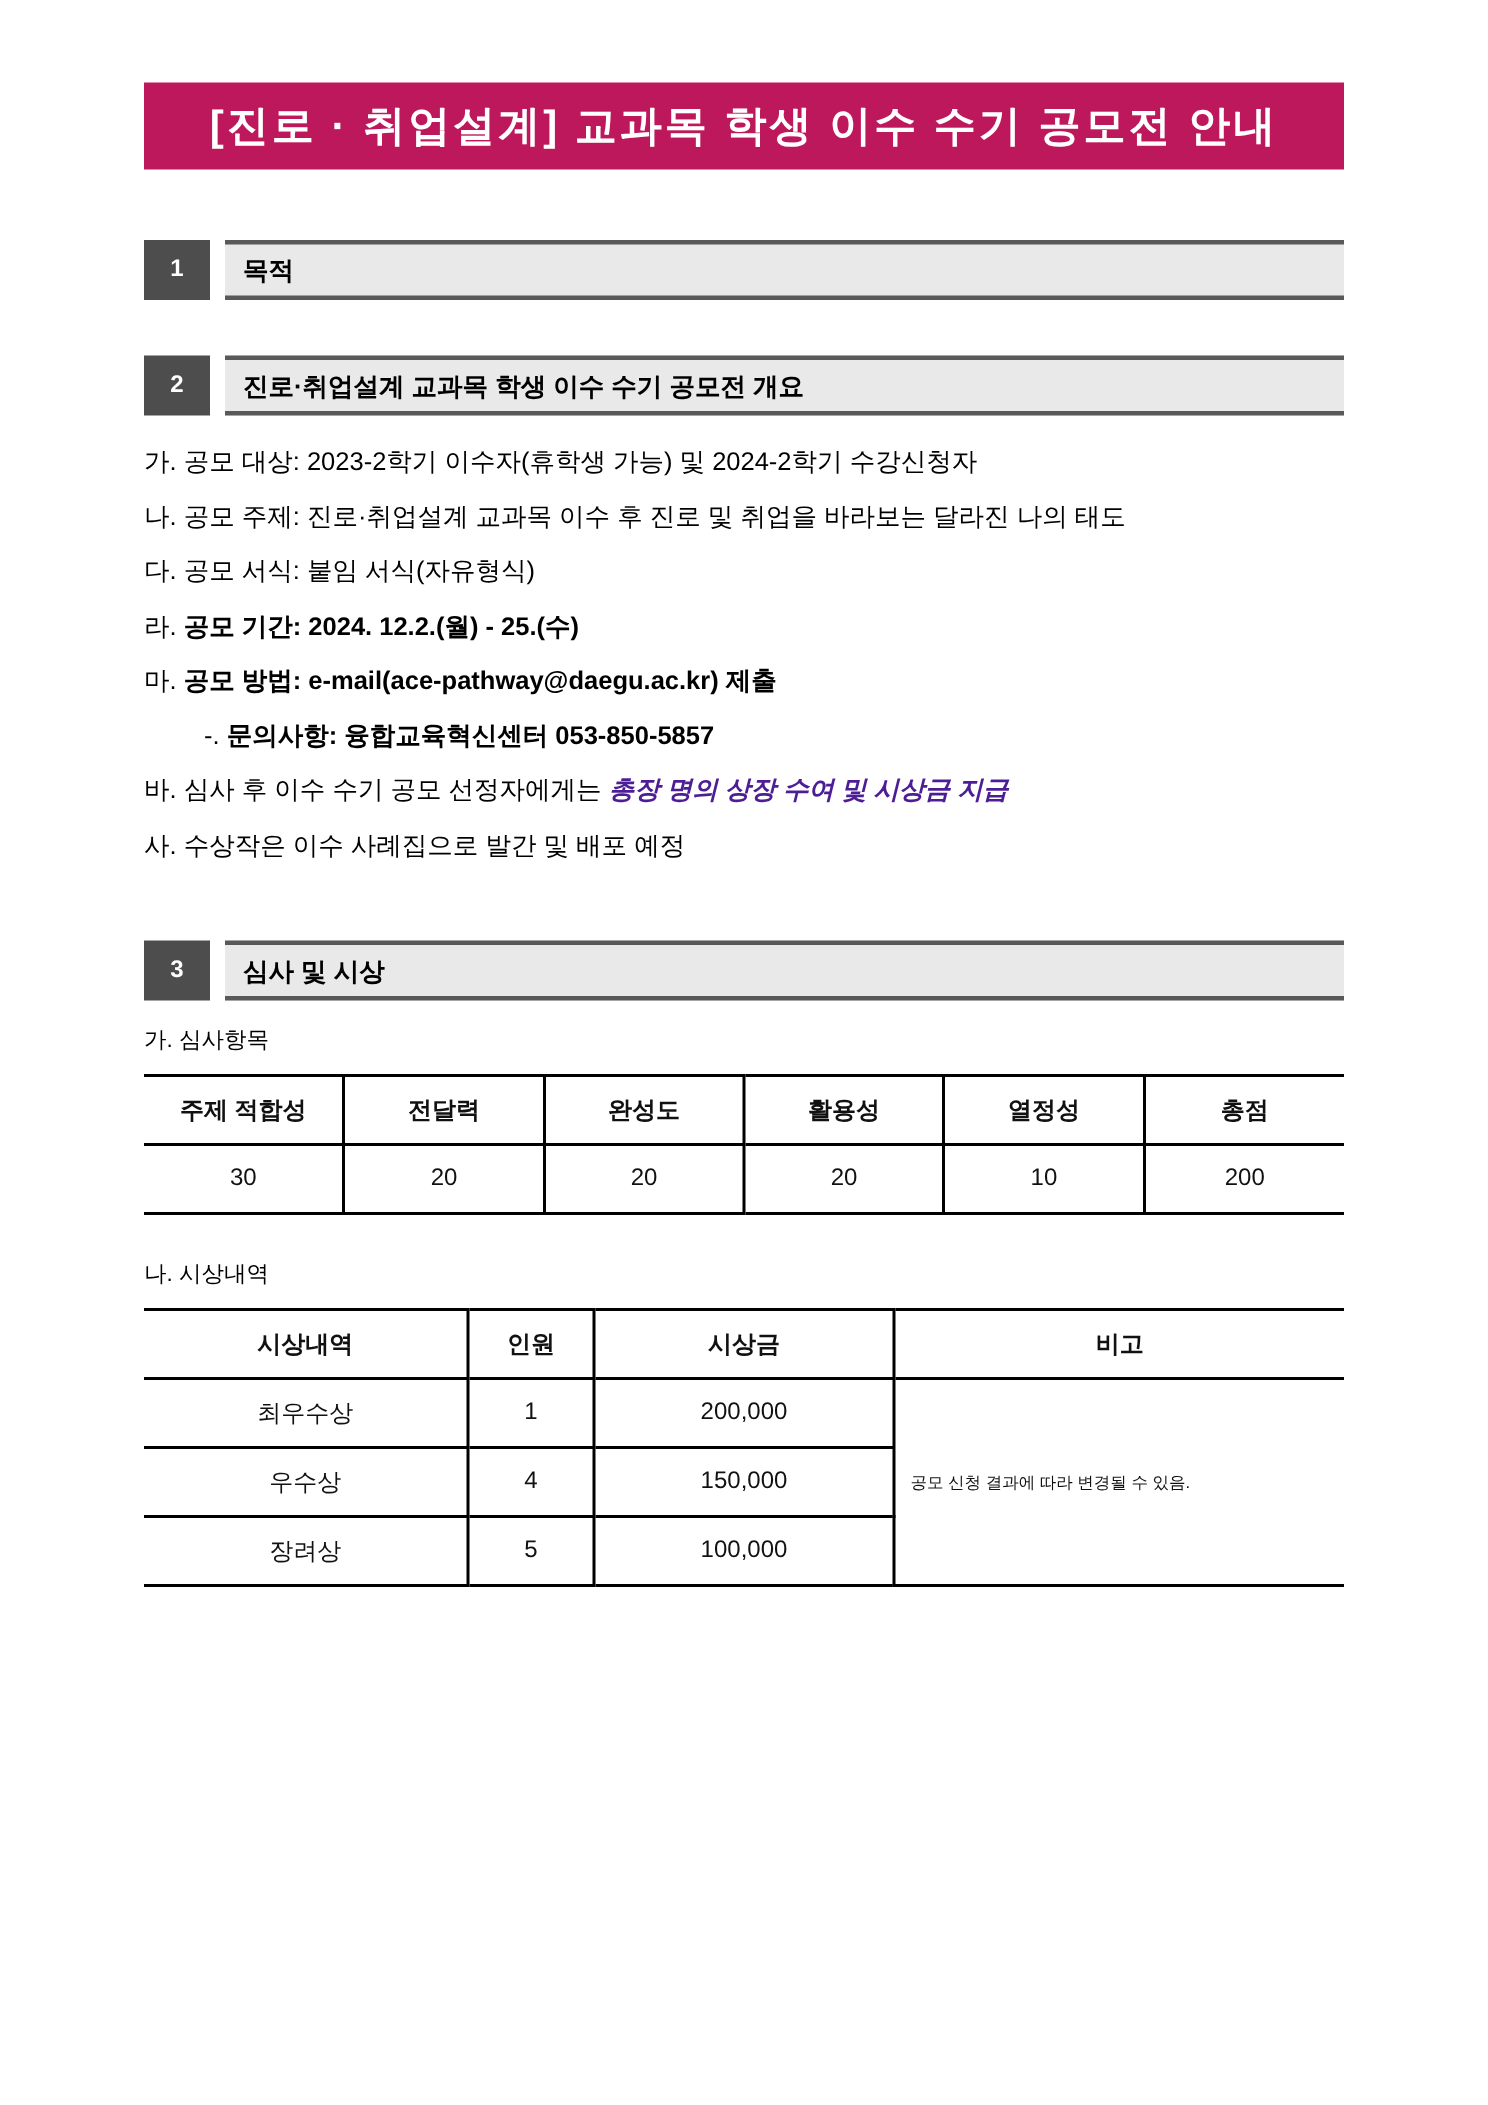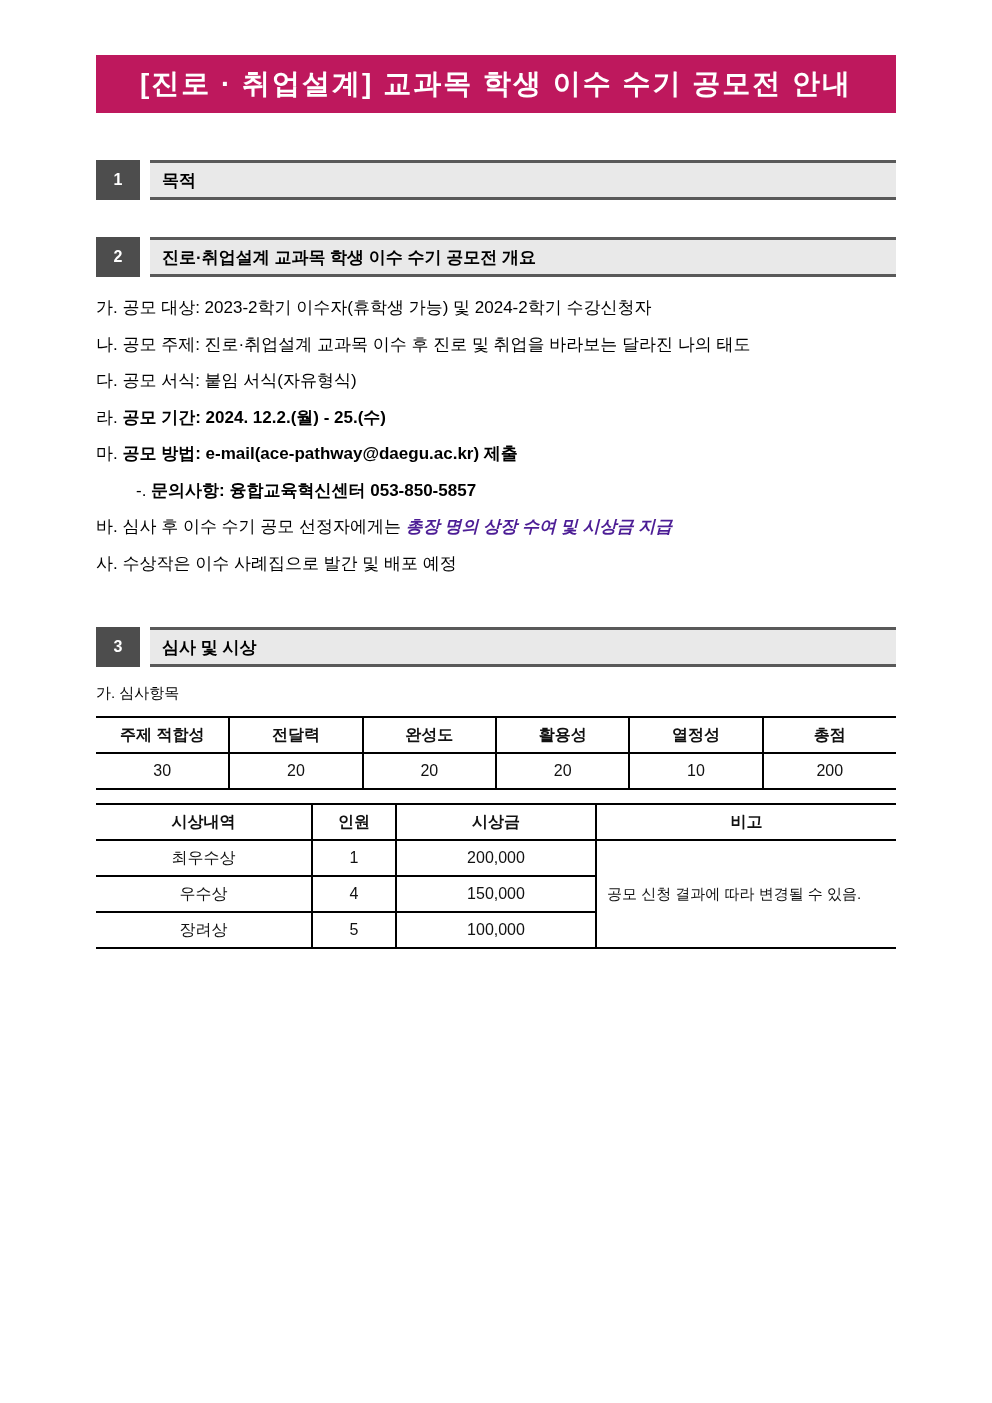--- a/index.html
+++ b/index.html
@@ -63,29 +63,29 @@
   .line .b { font-weight: bold; }
   .line .red { font-weight: bold; font-style: italic; color: #4c1d95; }
   .indent { padding-left: 40px; }
 
   .sub-label { font-size: 15px; color: #000000; }
   .mt-suba { margin-top: 17px; }
   .mt-subb { margin-top: 30px; }
 
   
   table { border-collapse: collapse; width: 100%; table-layout: fixed; margin-top: 13px; }
-  th, td { text-align: center; vertical-align: middle; font-size: 16px; height: 36px; }
+  th, td { text-align: center; vertical-align: middle; font-size: 16px; height: 46px; }
   thead th {
     border-top: 2px solid #000000;
     border-bottom: 2px solid #000000;
     font-weight: bold;
   }
   th + th, td + td { border-left: 2px solid #000000; }
   tbody td { border-bottom: 2px solid #000000; }
-  td.note-cell { text-align: left; padding-left: 10px; font-size: 15px; }
+  td.note-cell { text-align: left; padding-left: 10px; font-size: 11px; }
 </style>
 </head>
 <body>
 
 <div class="content">
 
   <div class="banner">
     <span>[진로 · 취업설계] 교과목 학생 이수 수기 공모전 안내</span>
   </div>
 
@@ -140,20 +140,21 @@
         <td>30</td>
         <td>20</td>
         <td>20</td>
         <td>20</td>
         <td>10</td>
         <td>200</td>
       </tr>
     </tbody>
   </table>
 
+  <div class="sub-label mt-subb">나. 시상내역</div>
 
   <table>
     <colgroup>
       <col style="width:27%">
         <col style="width:10.5%">
         <col style="width:25%">
         <col style="width:37.5%">
     </colgroup>
     <thead>
       <tr>

